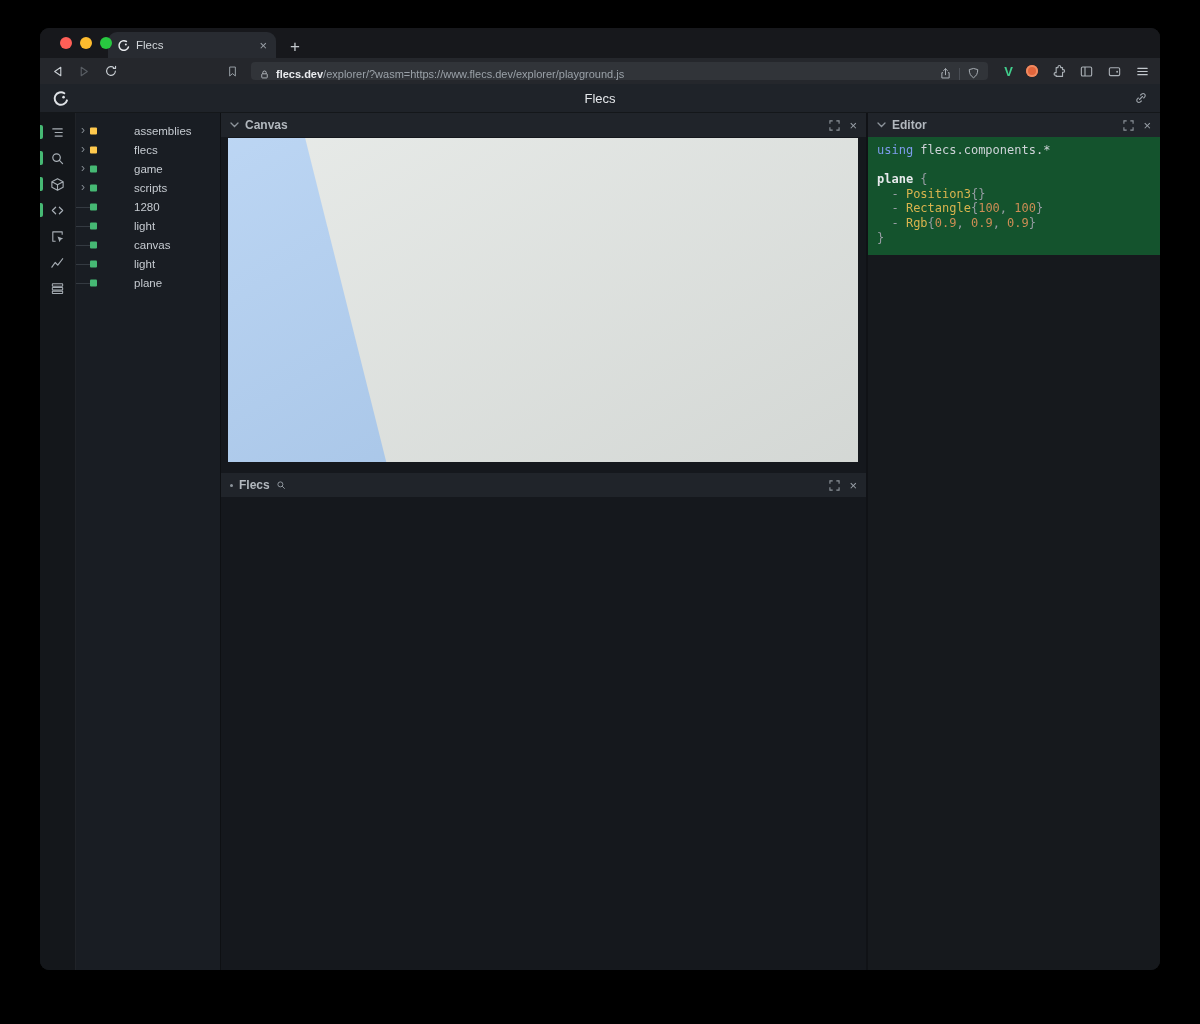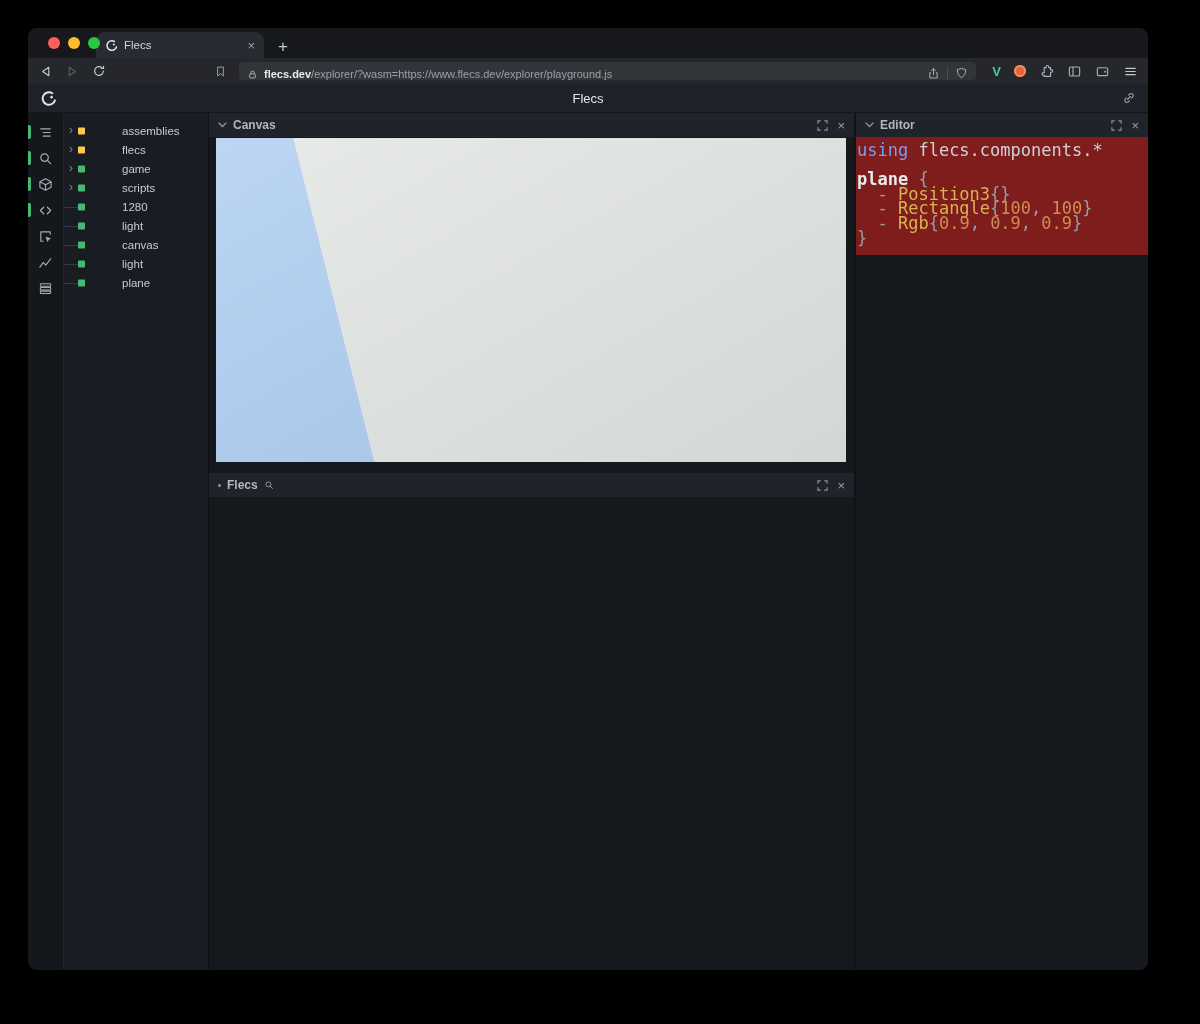--- a/index.html
+++ b/index.html
@@ -1,18 +1,18 @@
 <!DOCTYPE html>
 <html><head>
 <meta charset="utf-8">
 <style>
   html,body{margin:0;padding:0;width:1200px;height:1024px;background:#000;overflow:hidden;
     font-family:"Liberation Sans",sans-serif;}
   .screen{position:relative;width:1200px;height:1024px;background:#000;}
-  .window{position:absolute;left:28px;top:28px;width:1120px;height:942px;border-radius:9px;
+  .window{position:absolute;left:40px;top:28px;width:1120px;height:942px;border-radius:9px;
     overflow:hidden;background:#16191d;display:flex;flex-direction:column;}
 
   
   .titlebar{height:30px;background:#17181c;position:relative;display:flex;align-items:flex-end;flex:0 0 auto;}
   .traffic{position:absolute;left:20px;top:9px;display:flex;gap:8px;}
   .light{width:12px;height:12px;border-radius:50%;}
   .light.red{background:#ff5f57}.light.yellow{background:#febc2e}.light.green{background:#28c840}
   .tab{margin-left:68px;width:168px;height:26px;background:#282b31;border-radius:9px 9px 0 0;
     display:flex;align-items:center;gap:6px;padding:0 9px;box-sizing:border-box;}
   .tab-title{font-size:11.5px;color:#d2d6da;flex:1;white-space:nowrap;overflow:hidden;}
@@ -65,22 +65,22 @@
 
   .canvas-content{margin:1px 8px 0 7px;height:324px;position:relative;flex:0 0 auto;}
   .canvas-content svg{display:block;width:100%;height:100%;}
   .canvas-content::after{content:"";position:absolute;inset:0;pointer-events:none;
     background:linear-gradient(150deg,rgba(255,255,255,.22),rgba(0,0,0,.06));}
   .gap{height:11px;flex:0 0 auto;}
   .filler{flex:1;}
 
   .editor{width:294px;border-left:2px solid #101216;display:flex;flex-direction:column;
     background:#16191d;flex:0 0 auto;box-sizing:border-box;}
-  .code{background:#7f1d1d;padding:6px 1px 10px;font-family:"DejaVu Sans Mono",monospace;
-    font-size:17px;line-height:14.6px;}
+  .code{background:#14532d;padding:6px 9px 10px;font-family:"DejaVu Sans Mono",monospace;
+    font-size:12px;line-height:14.6px;}
   .code-line{white-space:pre;}
   .tok-kw{color:#7e9ced}.tok-plain{color:#ced3d8}.tok-name{color:#e7eaec;font-weight:700}
   .tok-type{color:#d9b44e}.tok-num{color:#cd8d55}.tok-punct{color:#979da4}
 </style>
 </head>
 <body>
 
 <div class="screen">
   <div class="window">
 

